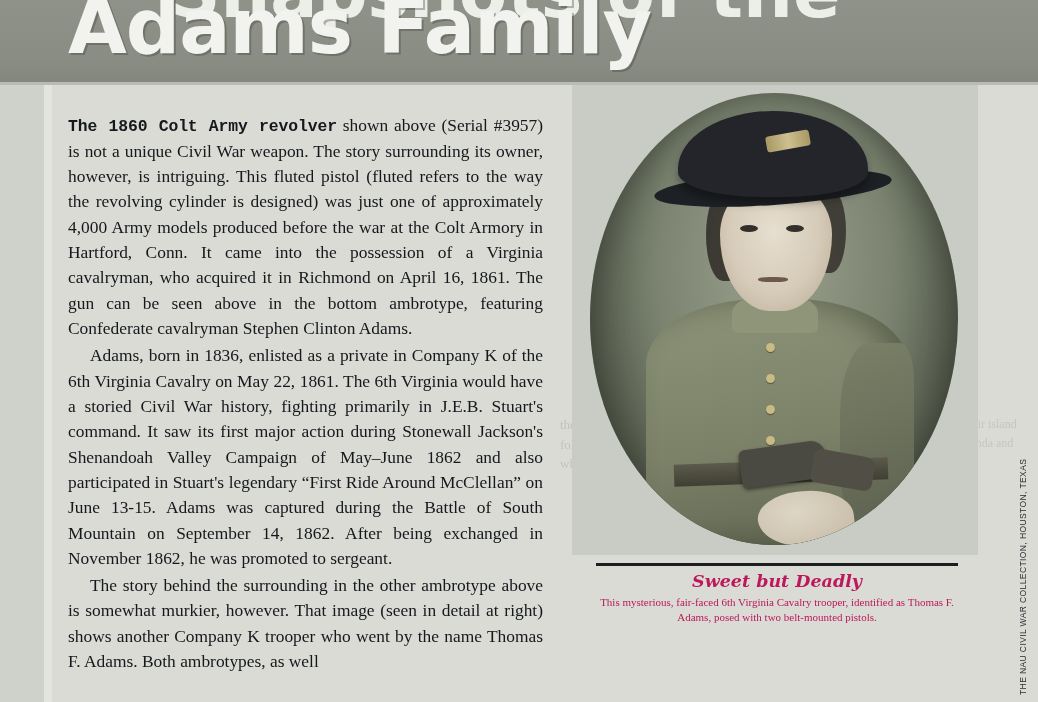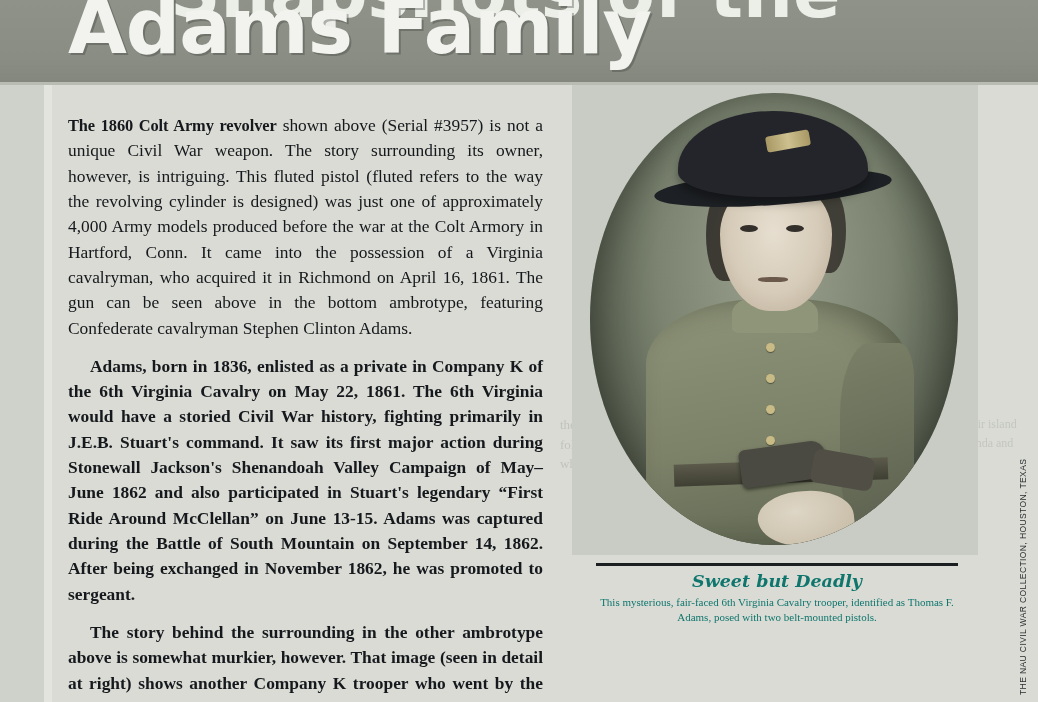--- a/index.html
+++ b/index.html
@@ -108,26 +108,25 @@
     line-height: 1.455;
     text-align: justify;
     -webkit-hyphens: auto;
     hyphens: auto;
   }
   .col-text p {
     margin: 0;
   }
   .col-text p + p {
     text-indent: 22px;
-    margin-top: 13px;
-    font-weight: bold;
+    margin-top: 2px;
   }
   .lead {
     font-weight: bold;
-    font-family: Liberation Serif, serif;
+    font-family: Liberation Mono, monospace;
     font-size: 16.4px;
     letter-spacing: -0.1px;
   }
 
   
   .photo-wrap {
     position: absolute;
     left: 572px;
     top: 0px;
     width: 406px;
@@ -324,21 +323,21 @@
     width: 362px;
     height: 3px;
     background: #1c1f22;
   }
   .caption {
     position: absolute;
     left: 590px;
     top: 486px;
     width: 374px;
     text-align: center;
-    color: #0f766e;
+    color: #be185d;
   }
   .caption-title {
     font-family: "DejaVu Serif", serif;
     font-weight: bold;
     font-style: italic;
     font-size: 17.5px;
     margin-bottom: 4px;
   }
   .caption-body {
     font-family: "Liberation Serif", serif;

